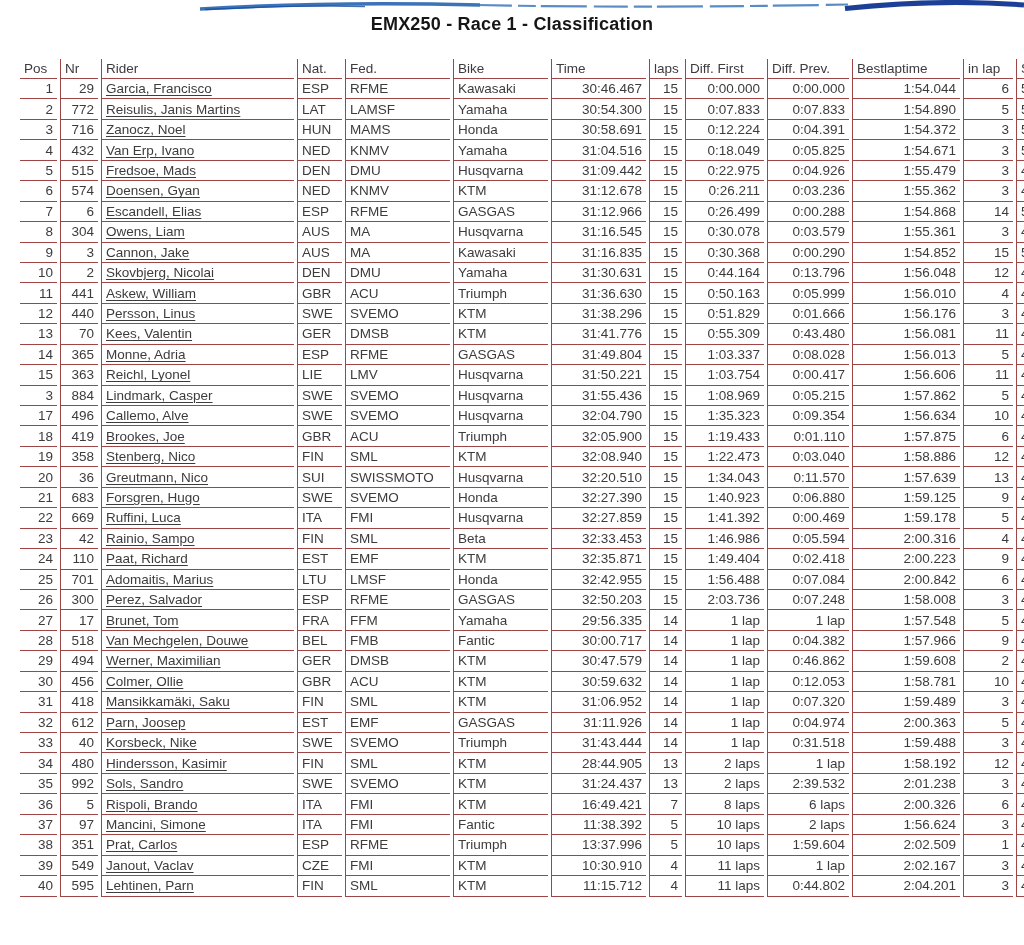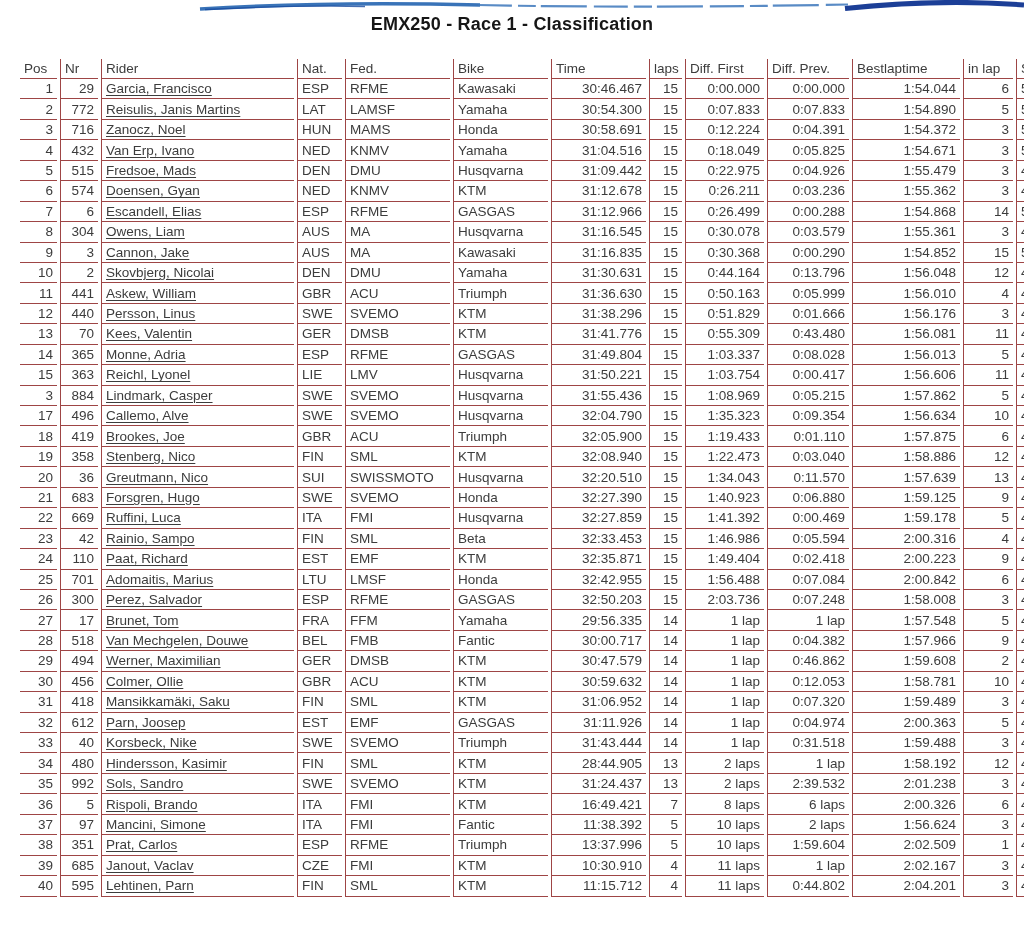--- a/index.html
+++ b/index.html
@@ -648,21 +648,21 @@
         <td>13:37.996</td>
         <td>5</td>
         <td>10 laps</td>
         <td>1:59.604</td>
         <td>2:02.509</td>
         <td>1</td>
         <td>47.017</td>
       </tr>
       <tr>
         <td>39</td>
-        <td>685</td>
+        <td>549</td>
         <td><span class="rider-link">Janout, Vaclav</span></td>
         <td>CZE</td>
         <td>FMI</td>
         <td>KTM</td>
         <td>10:30.910</td>
         <td>4</td>
         <td>11 laps</td>
         <td>1 lap</td>
         <td>2:02.167</td>
         <td>3</td>

